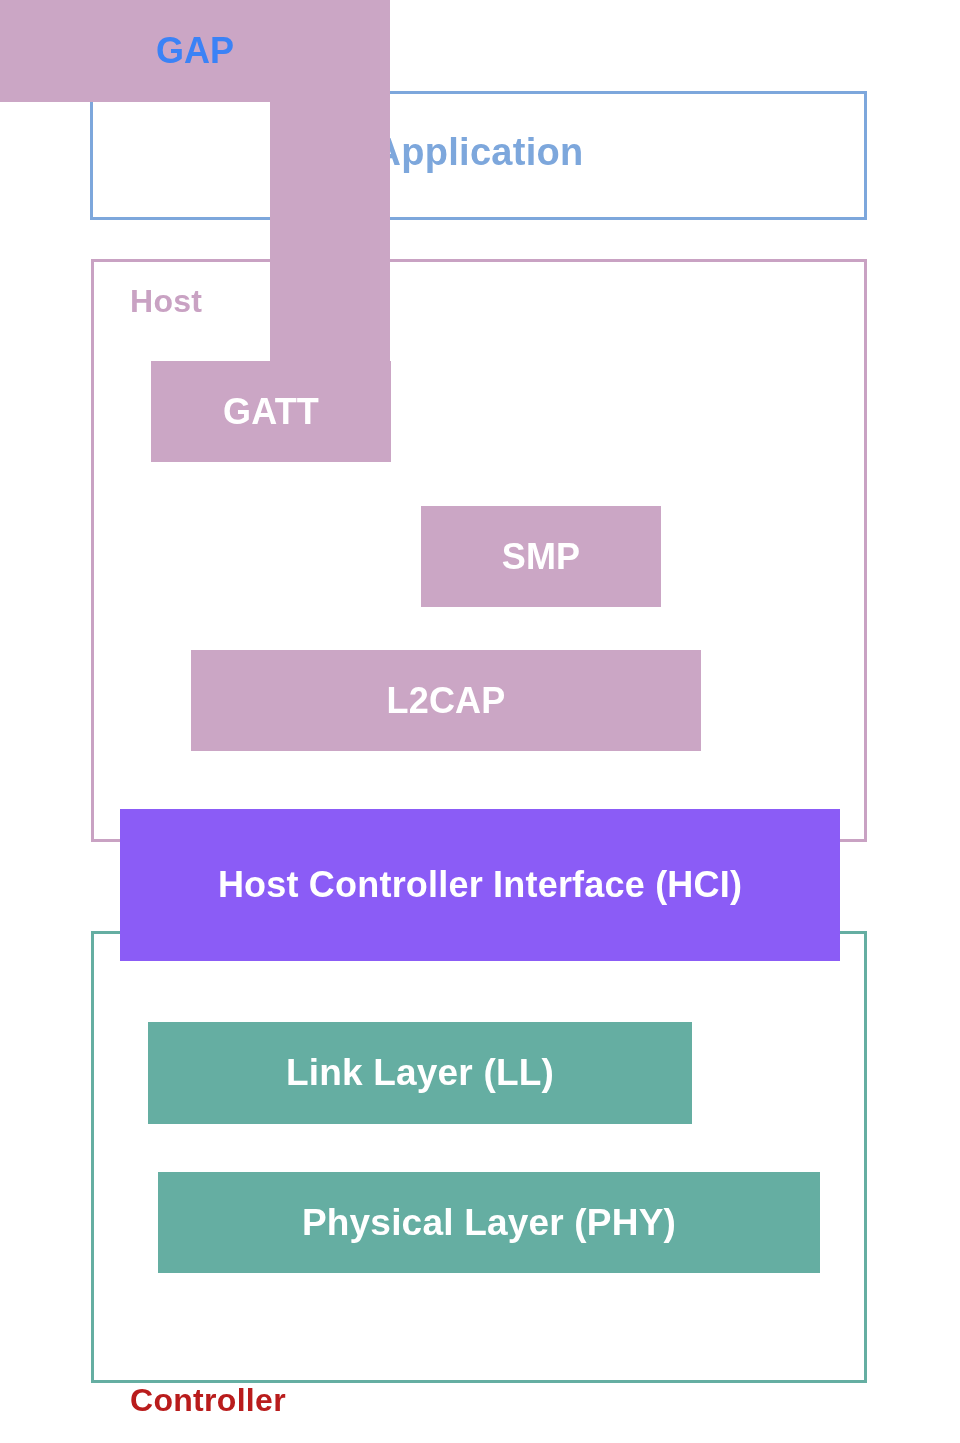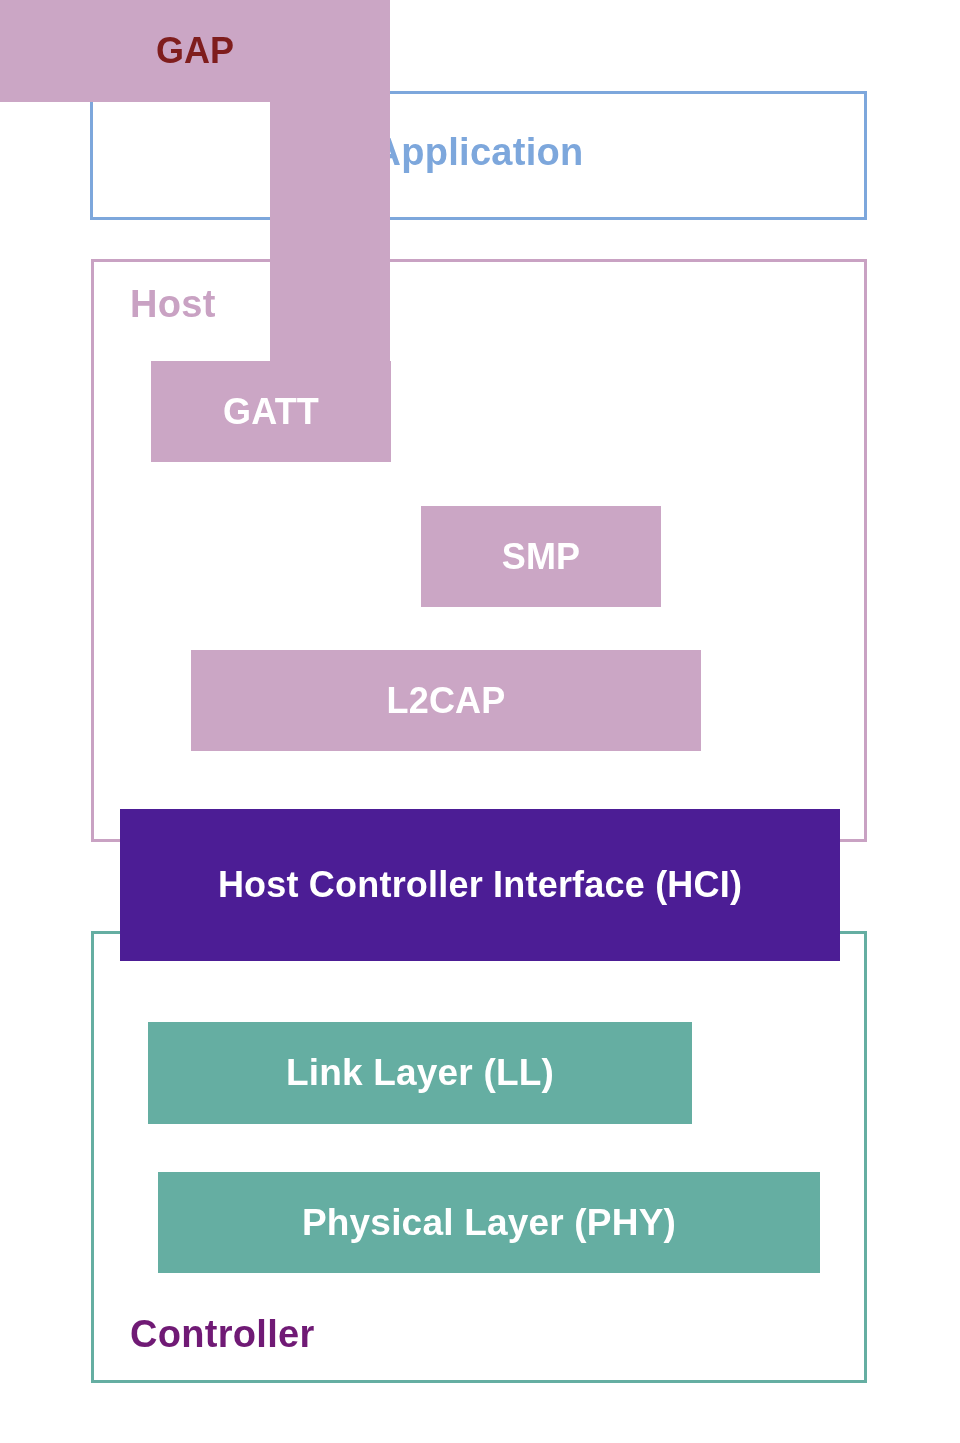--- a/index.html
+++ b/index.html
@@ -43,59 +43,59 @@
     top: 931px;
     width: 776px;
     height: 452px;
     border: 3px solid #65aea2;
   }
 
   
   .section-label {
     position: absolute;
     font-weight: bold;
-    font-size: 38px;
+    font-size: 32px;
     letter-spacing: 0.3px;
     white-space: nowrap;
   }
   #application-label {
     left: 90px;
     top: 131px;
     width: 777px;
     text-align: center;
     font-size: 38px;
     color: #7da7dc;
   }
   #host-label {
     left: 130px;
     top: 283px;
     color: #c9a2c3;
   }
   #controller-label {
     left: 130px;
-    top: 1313px;
-    color: #701a75;
+    top: 1382px;
+    color: #b91c1c;
   }
 
   
   .block {
     position: absolute;
     box-sizing: border-box;
     display: flex;
     align-items: center;
     justify-content: center;
     color: #ffffff;
     font-weight: bold;
     font-size: 36px;
     letter-spacing: 0.2px;
     text-align: center;
   }
   .block.host-block { background: #cba6c5; }
   .block.ctrl-block { background: #65aea2; font-size: 37px; }
-  .block.hci-block  { background: #4c1d95; font-size: 36px; }
+  .block.hci-block  { background: #8b5cf6; font-size: 36px; }
 
   
   #gatt-block  { left: 151px; top: 361px; width: 240px; height: 101px; }
   #att-block   { left: 151px; top: 506px; width: 240px; height: 101px; }
   #smp-block   { left: 421px; top: 506px; width: 240px; height: 101px; }
   #l2cap-block { left: 151px; top: 650px; width: 510px; height: 101px; margin-left: 40px; }
 
   
   #gap-block {
     left: 421px;
@@ -123,21 +123,21 @@
   }
   #gap-label {
     position: absolute;
     left: 0;
     top: 0;
     width: 390px;
     height: 102px;
     display: flex;
     align-items: center;
     justify-content: center;
-    color: #7f1d1d;
+    color: #3b82f6;
     font-weight: bold;
     font-size: 36px;
   }
 
   
   #hci-block {
     left: 120px;
     top: 809px;
     width: 720px;
     height: 152px;

